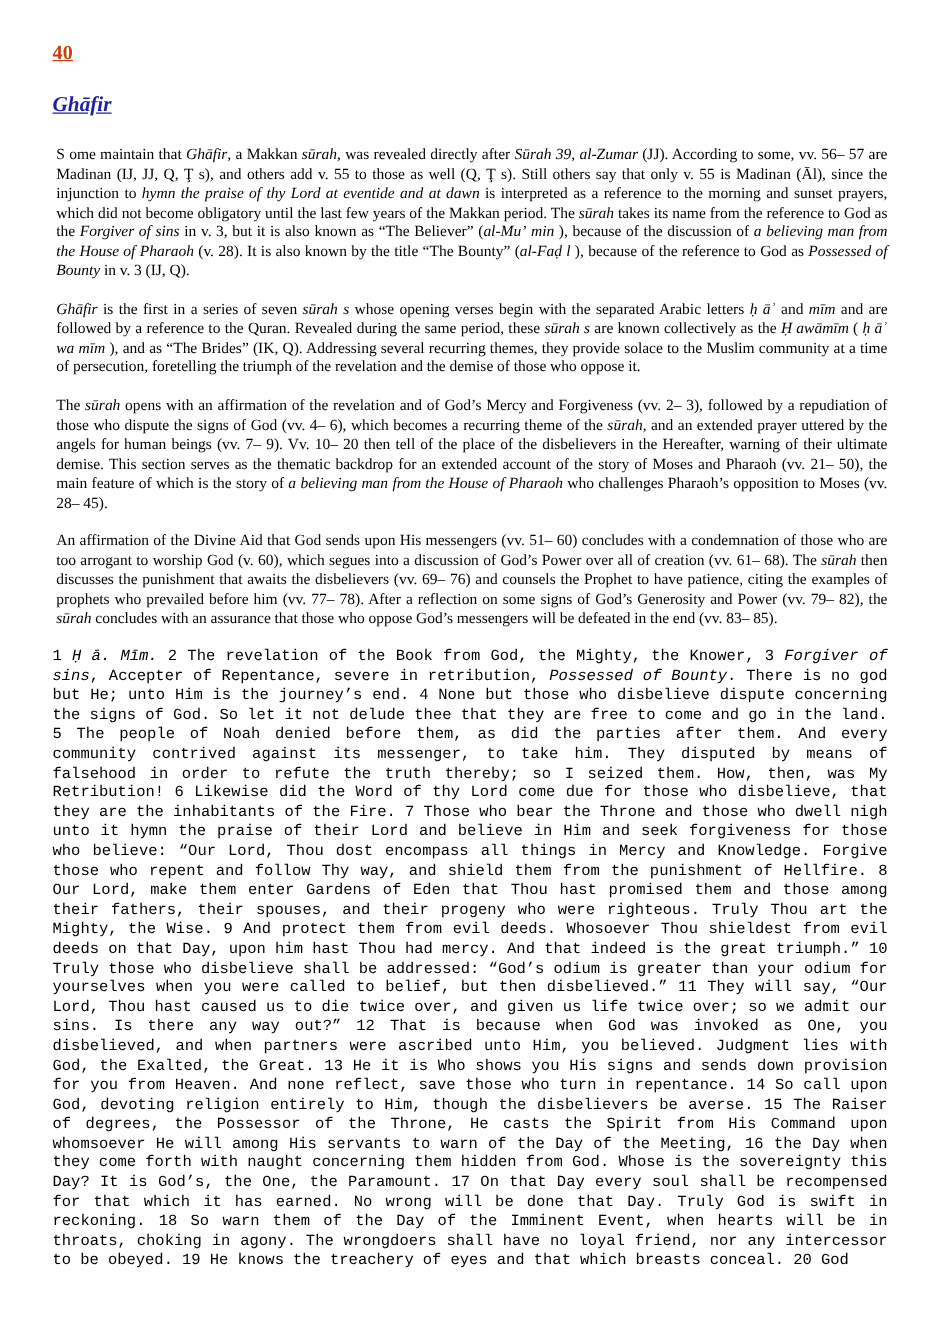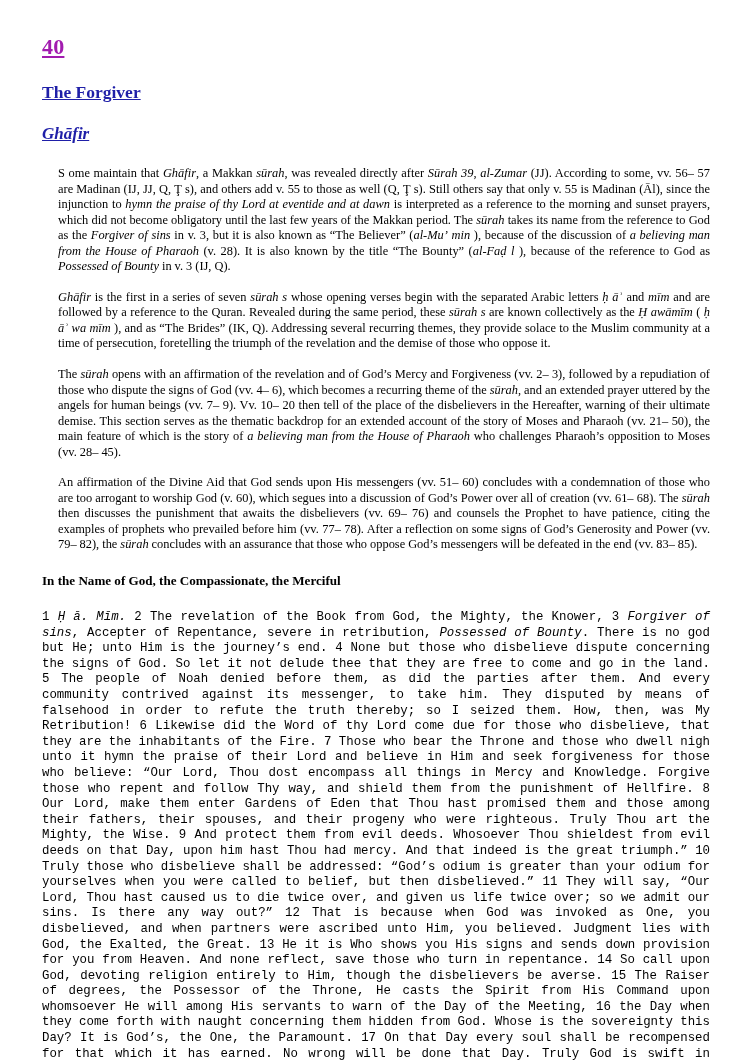--- a/index.html
+++ b/index.html
@@ -22,23 +22,23 @@
     box-sizing: border-box;
     padding: 0;
   }
   .content {
     position: absolute;
     left: 42px;
     top: 34px;
     width: 668px;
   }
   .surah-number {
-    font-size: 22px;
+    font-size: 16px;
     font-weight: bold;
-    color: #a21caf;
+    color: #c2410c;
     text-decoration: underline;
     display: inline-block;
     margin: 0 14px 22px 0;
     letter-spacing: 0.2px;
   }
   .surah-title {
     font-size: 17.5px;
     font-weight: bold;
     color: #1f1fa8;
     text-decoration: underline;
@@ -52,21 +52,21 @@
     color: #1f1fa8;
     text-decoration: underline;
     display: inline-block;
     margin: 0 0 22px 0;
   }
   .block-line { display: block; }
   p.intro {
     font-size: 12.4px;
     line-height: 15.55px;
     text-align: justify;
-    margin: 0 0 15px 16px;
+    margin: 0 0 15px 3px;
     hyphens: none;
     word-spacing: -0.1px;
   }
   h2.bismillah {
     font-size: 13.1px;
     font-weight: bold;
     margin: 20px 0 21px 0;
     line-height: 16px;
   }
   p.verses {
@@ -80,27 +80,25 @@
   i { font-style: italic; }
 </style>
 </head>
 <body>
 
 <div class="page">
   <div class="content">
 
     <span class="block-line"><a class="surah-number" href="#">40</a></span>
 
-    <span class="block-line"><a class="surah-title" href="#">The Forgiver</a></span>
 
     <span class="block-line"><a class="surah-translit" href="#">Ghāfir</a></span>
 
     <p class="intro">S ome maintain that <i>Ghāfir</i>, a Makkan <i>sūrah</i>, was revealed directly after <i>Sūrah 39</i>, <i>al-Zumar</i> (JJ). According to some, vv. 56– 57 are Madinan (IJ, JJ, Q, Ţ s), and others add v. 55 to those as well (Q, Ţ s). Still others say that only v. 55 is Madinan (Āl), since the injunction to <i>hymn the praise of thy Lord at eventide and at dawn</i> is interpreted as a reference to the morning and sunset prayers, which did not become obligatory until the last few years of the Makkan period. The <i>sūrah</i> takes its name from the reference to God as the <i>Forgiver of sins</i> in v. 3, but it is also known as “The Believer” (<i>al-Muʼ min</i> ), because of the discussion of <i>a believing man from the House <i>of Pharaoh</i></i> (v. 28). It is also known by the title “The Bounty” (<i>al-Faḍ l</i> ), because of the reference to God as <i>Possessed of Bounty</i> in v. 3 (IJ, Q).</p>
     <p class="intro"><i>Ghāfir</i> is the first in a series of seven <i><i>sūrah</i> s</i> whose opening verses begin with the separated Arabic letters <i>ḥ āʾ</i> and <i>mīm</i> and are followed by a reference to the Quran. Revealed during the same period, these <i><i>sūrah</i> s</i> are known collectively as the <i>Ḥ awā<i>mīm</i></i> ( <i><i>ḥ āʾ</i> wa <i>mīm</i></i> ), and as “The Brides” (IK, Q). Addressing several recurring themes, they provide solace to the Muslim community at a time of persecution, foretelling the triumph of the revelation and the demise of those who oppose it.</p>
     <p class="intro">The <i>sūrah</i> opens with an affirmation of the revelation and of God’s Mercy and Forgiveness (vv. 2– 3), followed by a repudiation of those who dispute the signs of God (vv. 4– 6), which becomes a recurring theme of the <i>sūrah</i>, and an extended prayer uttered by the angels for human beings (vv. 7– 9). Vv. 10– 20 then tell of the place of the disbelievers in the Hereafter, warning of their ultimate demise. This section serves as the thematic backdrop for an extended account of the story of Moses and Pharaoh (vv. 21– 50), the main feature of which is the story of <i>a believing man from the House <i>of Pharaoh</i></i> who challenges Pharaoh’s opposition to Moses (vv. 28– 45).</p>
     <p class="intro">An affirmation of the Divine Aid that God sends upon His messengers (vv. 51– 60) concludes with a condemnation of those who are too arrogant to worship God (v. 60), which segues into a discussion of God’s Power over all of creation (vv. 61– 68). The <i>sūrah</i> then discusses the punishment that awaits the disbelievers (vv. 69– 76) and counsels the Prophet to have patience, citing the examples of prophets who prevailed before him (vv. 77– 78). After a reflection on some signs of God’s Generosity and Power (vv. 79– 82), the <i>sūrah</i> concludes with an assurance that those who oppose God’s messengers will be defeated in the end (vv. 83– 85).</p>
 
-    <h2 class="bismillah">In the Name of God, the Compassionate, the Merciful</h2>
 
     <p class="verses">1 <i>Ḥ ā. Mīm.</i> 2 The revelation of the Book from God, the Mighty, the Knower, 3 <i>Forgiver of sins</i>, Accepter of Repentance, severe in retribution, <i>Possessed of Bounty</i>. There is no god but He; unto Him is the journey’s end. 4 None but those who disbelieve dispute concerning the signs of God. So let it not delude thee that they are free to come and go in the land. 5 The people of Noah denied before them, as did the parties after them. And every community contrived against its messenger, to take him. They disputed by means of falsehood in order to refute the truth thereby; so I seized them. How, then, was My Retribution! 6 Likewise did the Word of thy Lord come due for those who disbelieve, that they are the inhabitants of the Fire. 7 Those who bear the Throne and those who dwell nigh unto it hymn the praise of their Lord and believe in Him and seek forgiveness for those who believe: “Our Lord, Thou dost encompass all things in Mercy and Knowledge. Forgive those who repent and follow Thy way, and shield them from the punishment of Hellfire. 8 Our Lord, make them enter Gardens of Eden that Thou hast promised them and those among their fathers, their spouses, and their progeny who were righteous. Truly Thou art the Mighty, the Wise. 9 And protect them from evil deeds. Whosoever Thou shieldest from evil deeds on that Day, upon him hast Thou had mercy. And that indeed is the great triumph.” 10 Truly those who disbelieve shall be addressed: “God’s odium is greater than your odium for yourselves when you were called to belief, but then disbelieved.” 11 They will say, “Our Lord, Thou hast caused us to die twice over, and given us life twice over; so we admit our sins. Is there any way out?” 12 That is because when God was invoked as One, you disbelieved, and when partners were ascribed unto Him, you believed. Judgment lies with God, the Exalted, the Great. 13 He it is Who shows you His signs and sends down provision for you from Heaven. And none reflect, save those who turn in repentance. 14 So call upon God, devoting religion entirely to Him, though the disbelievers be averse. 15 The Raiser of degrees, the Possessor of the Throne, He casts the Spirit from His Command upon whomsoever He will among His servants to warn of the Day of the Meeting, 16 the Day when they come forth with naught concerning them hidden from God. Whose is the sovereignty this Day? It is God’s, the One, the Paramount. 17 On that Day every soul shall be recompensed for that which it has earned. No wrong will be done that Day. Truly God is swift in reckoning. 18 So warn them of the Day of the Imminent Event, when hearts will be in throats, choking in agony. The wrongdoers shall have no loyal friend, nor any intercessor to be obeyed. 19 He knows the treachery of eyes and that which breasts conceal. 20 God</p>
 
   </div>
 </div>
 
 </body></html>

